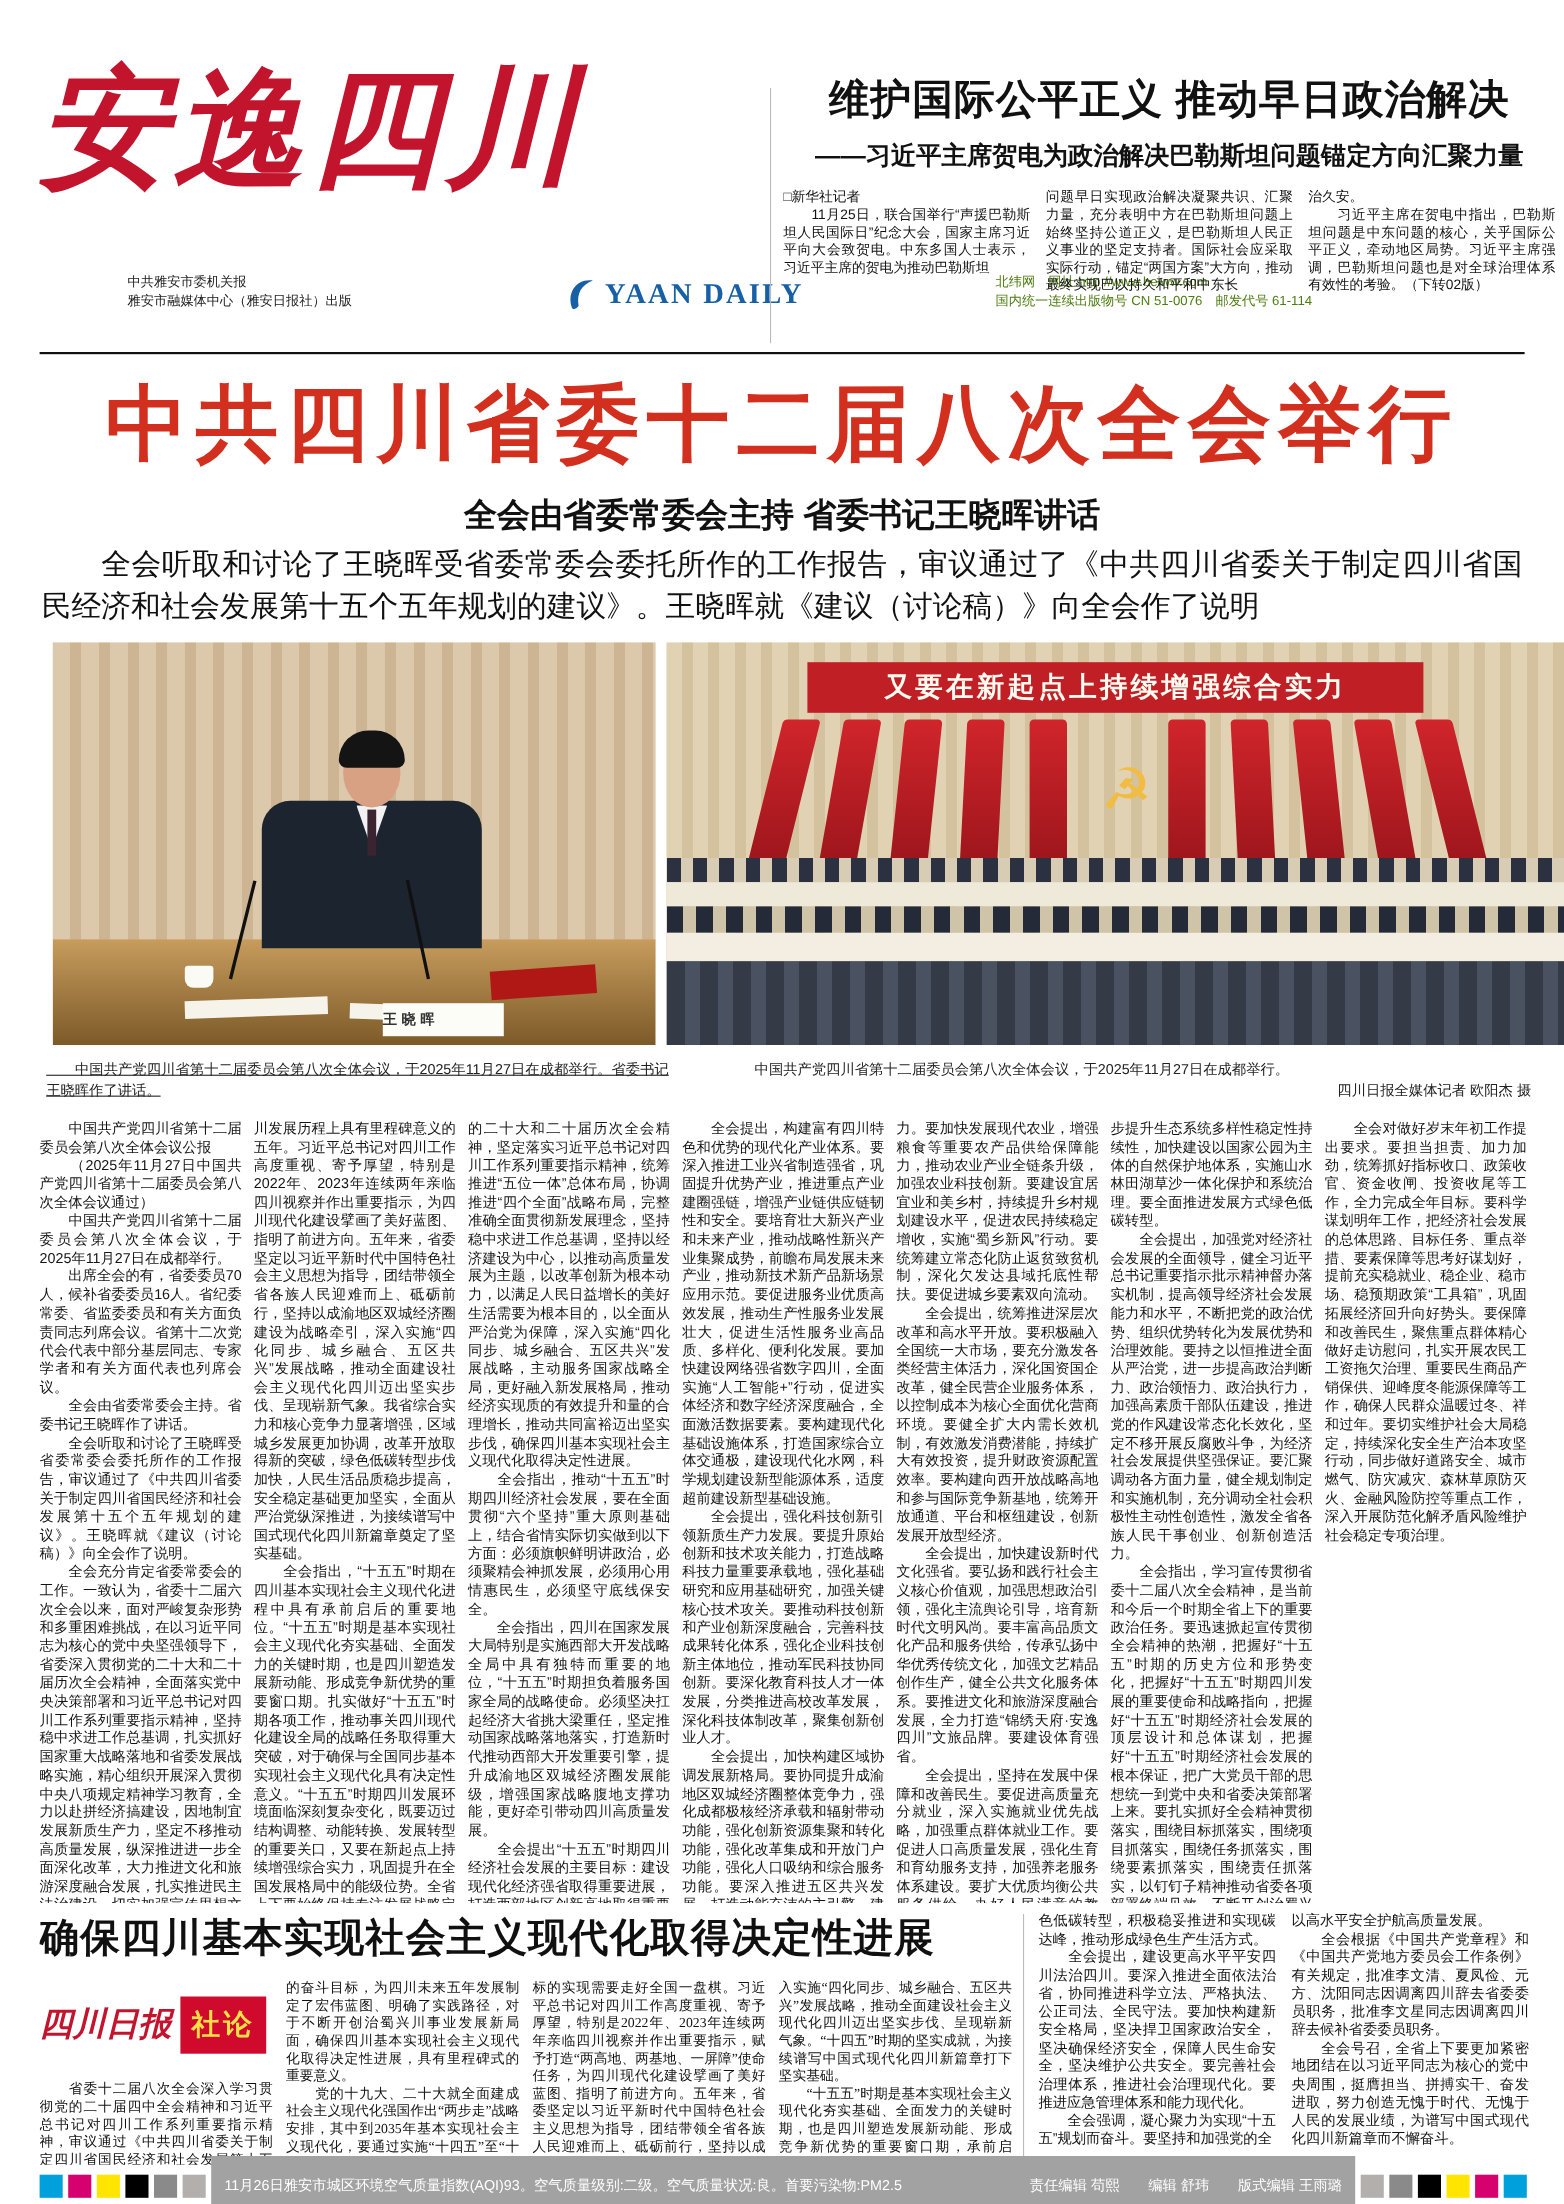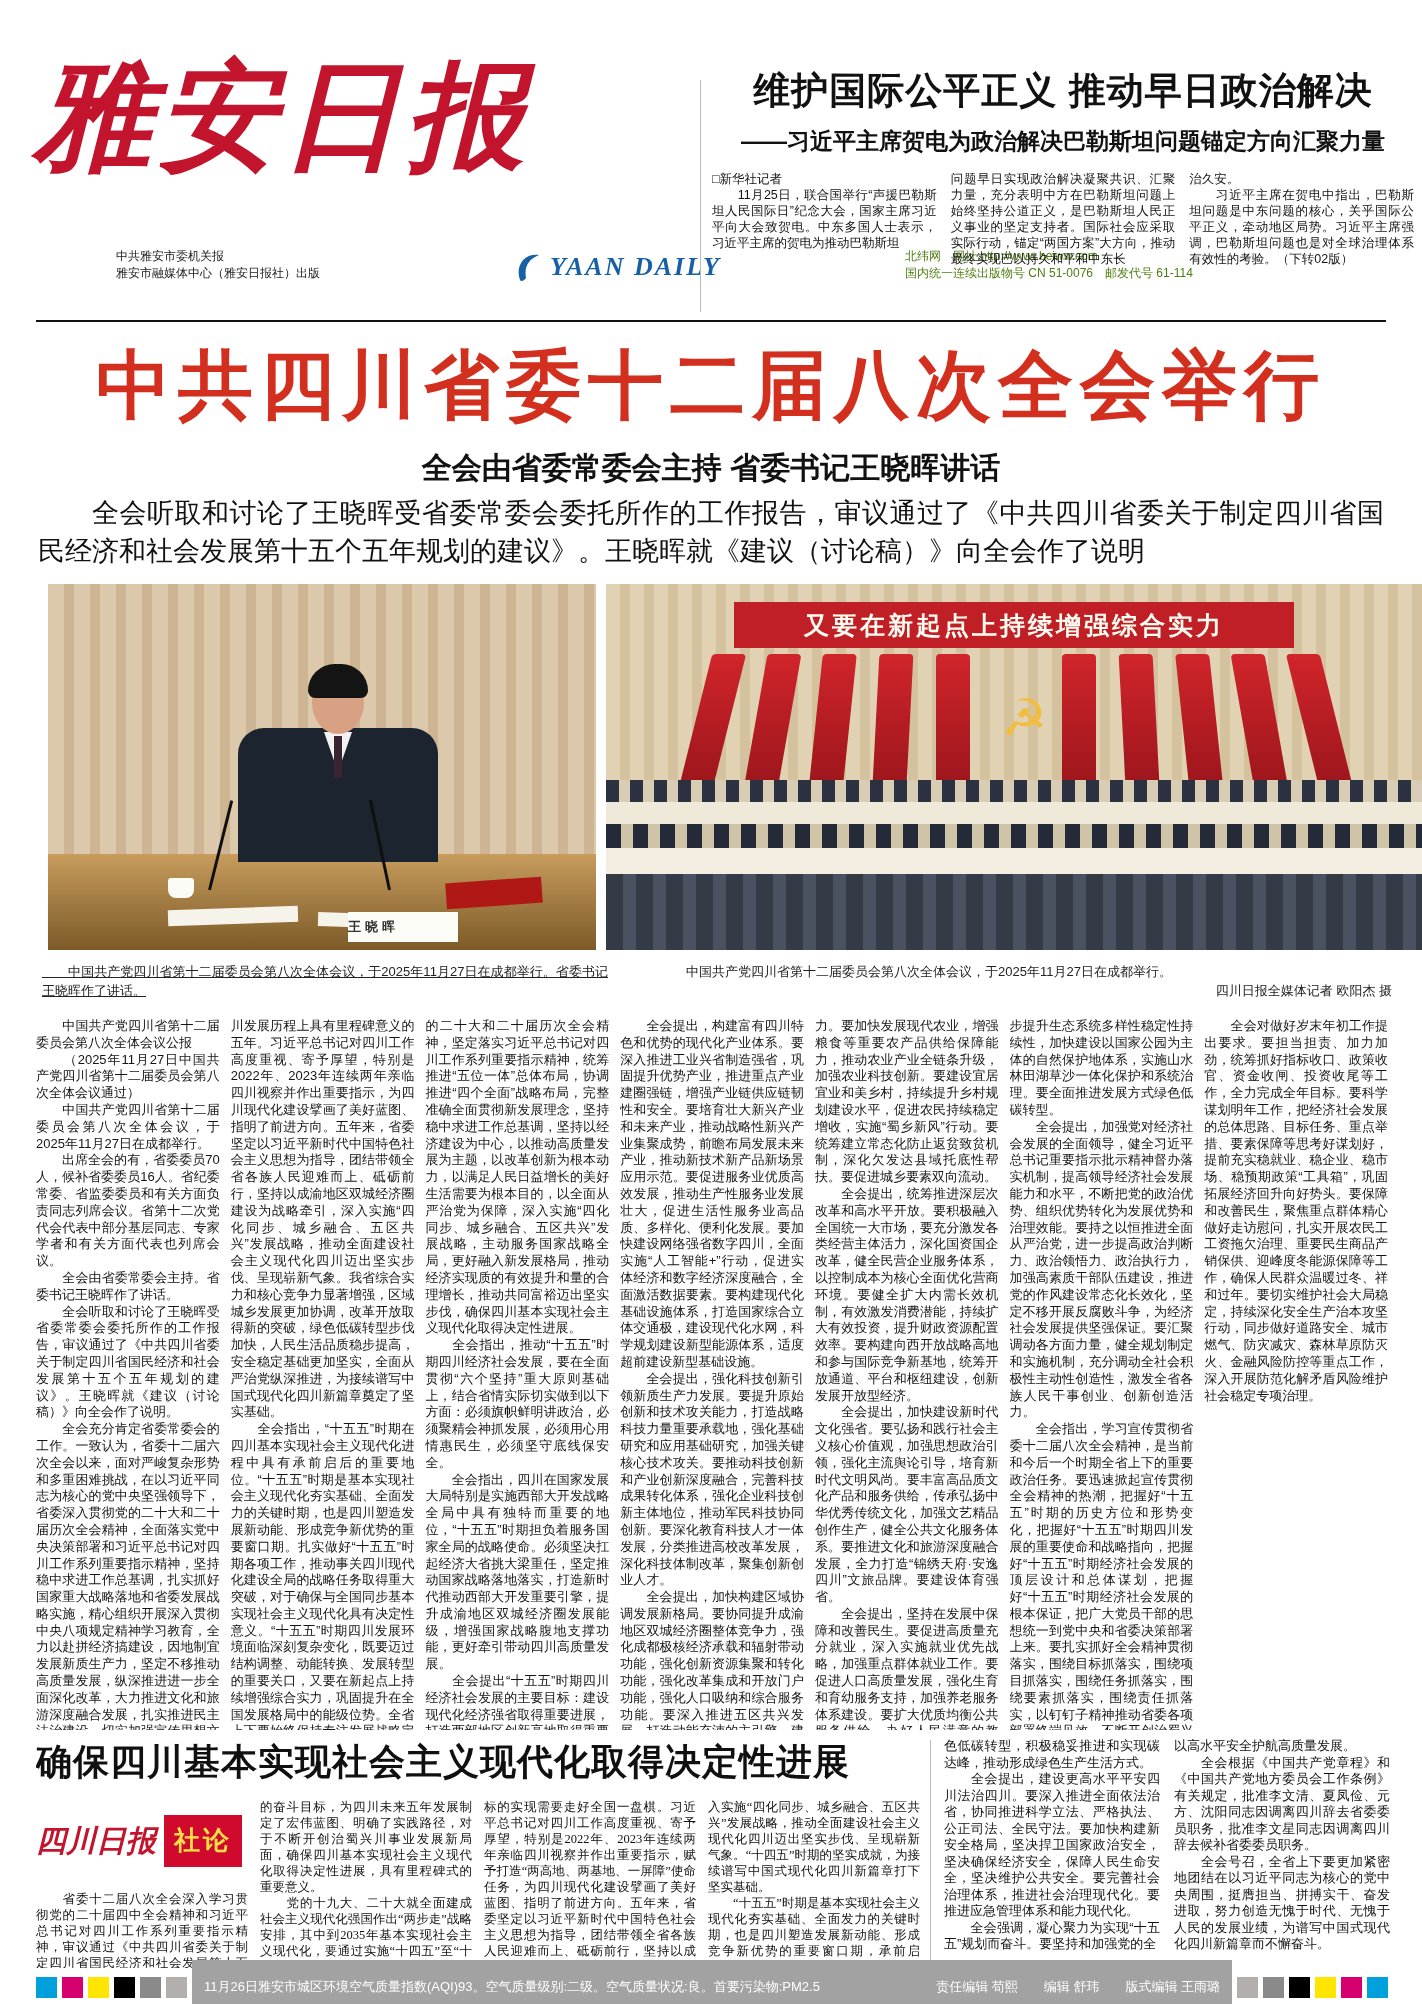--- a/index.html
+++ b/index.html
@@ -4,21 +4,21 @@
 <style>
   html,body{margin:0;padding:0;background:#e8e8e8;}
   .page{position:relative;width:1422px;height:2004px;background:#ffffff;margin:0 auto;
         font-family:"Liberation Sans","DejaVu Sans",sans-serif;color:#111;overflow:hidden;}
   
   .masthead-title{position:absolute;left:34px;top:6px;width:670px;height:230px;
       font-family:"DejaVu Serif","Liberation Serif",serif;font-weight:bold;font-style:italic;
       font-size:118px;line-height:220px;color:#c3142e;letter-spacing:6px;white-space:nowrap;}
   .pub-lines{position:absolute;left:116px;top:248px;font-size:12px;line-height:17px;color:#222;}
   .logo-wrap{position:absolute;left:512px;top:250px;display:flex;align-items:center;gap:4px;}
-  .logo-text{font-size:26px;font-weight:bold;font-style:italic;color:#1760a5;letter-spacing:2px;
+  .logo-text{font-size:26px;font-weight:bold;color:#1760a5;letter-spacing:2px;
       font-family:"Liberation Serif",serif;}
   .site-lines{position:absolute;left:905px;top:248px;font-size:12px;line-height:17px;color:#4d7c0f;}
   .dateline{position:absolute;left:36px;top:295px;width:680px;font-size:13px;color:#111;white-space:nowrap;}
   .hrule-top{position:absolute;left:36px;top:320px;width:1350px;height:2px;background:#111;}
   .vrule-head{position:absolute;left:700px;top:80px;width:1px;height:232px;background:#bbb;}
   
   .topstory{position:absolute;left:712px;top:66px;width:702px;}
   .topstory-h1{font-size:37px;font-weight:bold;text-align:center;letter-spacing:1px;white-space:nowrap;}
   .topstory-h2{font-size:23px;font-weight:bold;text-align:center;margin-top:10px;white-space:nowrap;}
   .topstory-cols{display:flex;gap:14px;margin-top:14px;height:122px;overflow:hidden;}
@@ -90,21 +90,21 @@
   .sq{width:21px;height:21px;flex:none;margin-right:5px;}
   .sq-r{margin-right:0;margin-left:5px;}
   .footer-strip{flex:1;height:22px;background:#a2a2a2;color:#fff;font-size:13px;line-height:22px;
       display:flex;justify-content:space-between;padding:16px 12px;overflow:hidden;white-space:nowrap;}
 </style>
 </head>
 <body>
 
 <div class="page">
 
-  <div class="masthead-title">雅安日报</div>
+  <div class="masthead-title">安逸四川</div>
   <div class="pub-lines">
     <div>中共雅安市委机关报</div>
     <div>雅安市融媒体中心（雅安日报社）出版</div>
   </div>
   <div class="logo-wrap">
     <svg width="34" height="34" viewBox="0 0 34 34">
       <path d="M8 30 C 3 16, 12 3, 27 5 C 17 9, 12 16, 14 28 C 12 31, 9 32, 8 30 Z" fill="#1760a5"></path>
     </svg>
     <span class="logo-text">YAAN DAILY</span>
   </div>

